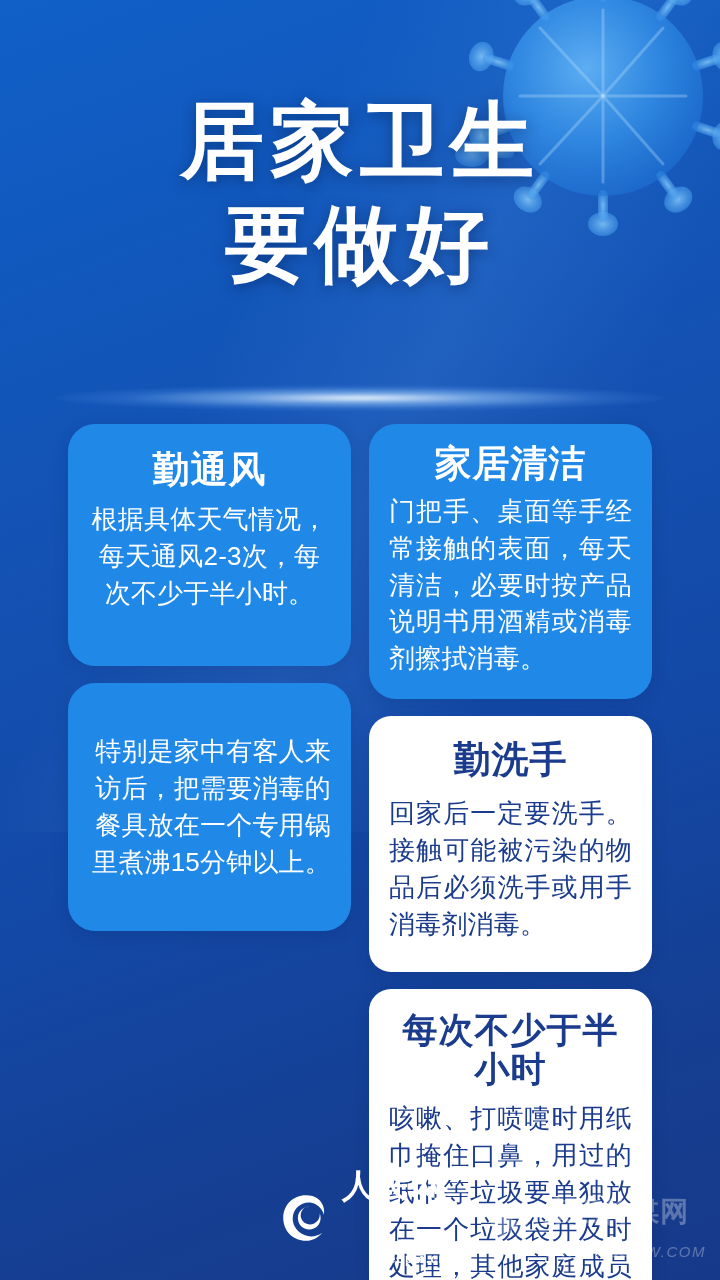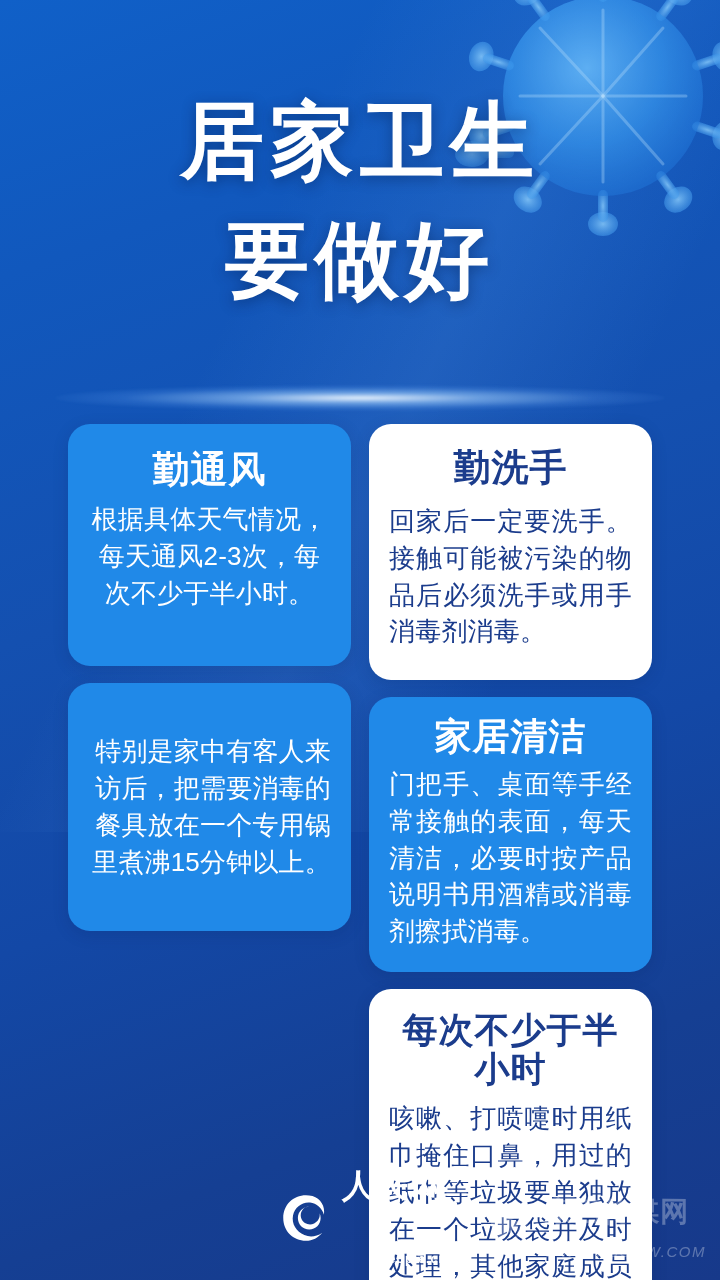--- a/index.html
+++ b/index.html
@@ -57,21 +57,21 @@
     z-index: 5;
   }
   .title-line {
     color: #ffffff;
     font-weight: bold;
     font-size: 84px;
     line-height: 1.18;
     letter-spacing: 6px;
     text-shadow: 0 3px 14px rgba(0, 26, 75, 0.45);
   }
-  .title-line.second { margin-top: 20px; }
+  .title-line.second { margin-top: 4px; }
 
   
   .divider {
     position: absolute;
     left: 50%;
     top: 385px;
     transform: translateX(-50%);
     width: 610px;
     height: 26px;
     border-radius: 50%;
@@ -96,20 +96,21 @@
   .col.right { padding-top: -12px; }
 
   .card {
     border-radius: 22px;
     padding: 20px 20px 22px;
     margin-bottom: 17px;
     box-shadow: 0 4px 16px rgba(5, 30, 80, 0.16);
   }
   .card.blue {
     background: #2089e8;
+    border-radius: 27px;
   }
   .card.white {
     background: #ffffff;
   }
 
   .card-title {
     font-weight: bold;
     text-align: center;
     line-height: 1.1;
     letter-spacing: 1px;
@@ -302,27 +303,27 @@
       <div class="card blue c1">
         <div class="card-title">勤通风</div>
         <div class="card-body">根据具体天气情况，每天通风2-3次，每次不少于半小时。</div>
       </div>
       <div class="card blue c5">
         <div class="card-body">特别是家中有客人来访后，把需要消毒的餐具放在一个专用锅里煮沸15分钟以上。</div>
       </div>
     </div>
 
     <div class="col right">
+      <div class="card blue c4">
+        <div class="card-title">家居清洁</div>
+        <div class="card-body">门把手、桌面等手经常接触的表面，每天清洁，必要时按产品说明书用酒精或消毒剂擦拭消毒。</div>
+      </div>
       <div class="card white c2">
         <div class="card-title">勤洗手</div>
         <div class="card-body">回家后一定要洗手。接触可能被污染的物品后必须洗手或用手消毒剂消毒。</div>
-      </div>
-      <div class="card blue c4">
-        <div class="card-title">家居清洁</div>
-        <div class="card-body">门把手、桌面等手经常接触的表面，每天清洁，必要时按产品说明书用酒精或消毒剂擦拭消毒。</div>
       </div>
       <div class="card white c6">
         <div class="card-title">每次不少于半小时</div>
         <div class="card-body">咳嗽、打喷嚏时用纸巾掩住口鼻，用过的纸巾等垃圾要单独放在一个垃圾袋并及时处理，其他家庭成员避免接触。</div>
       </div>
     </div>
 
   </div>
 
   <div class="footer">

